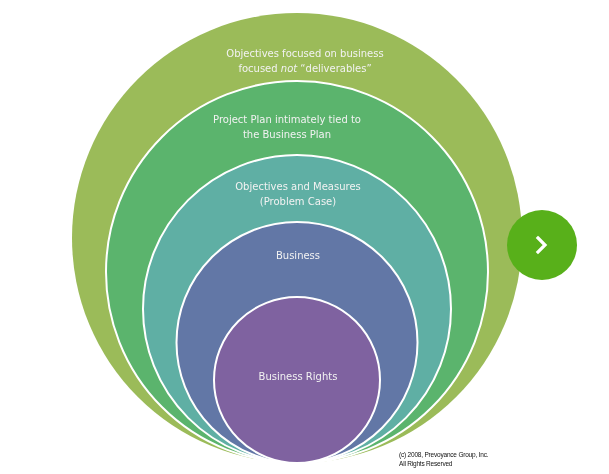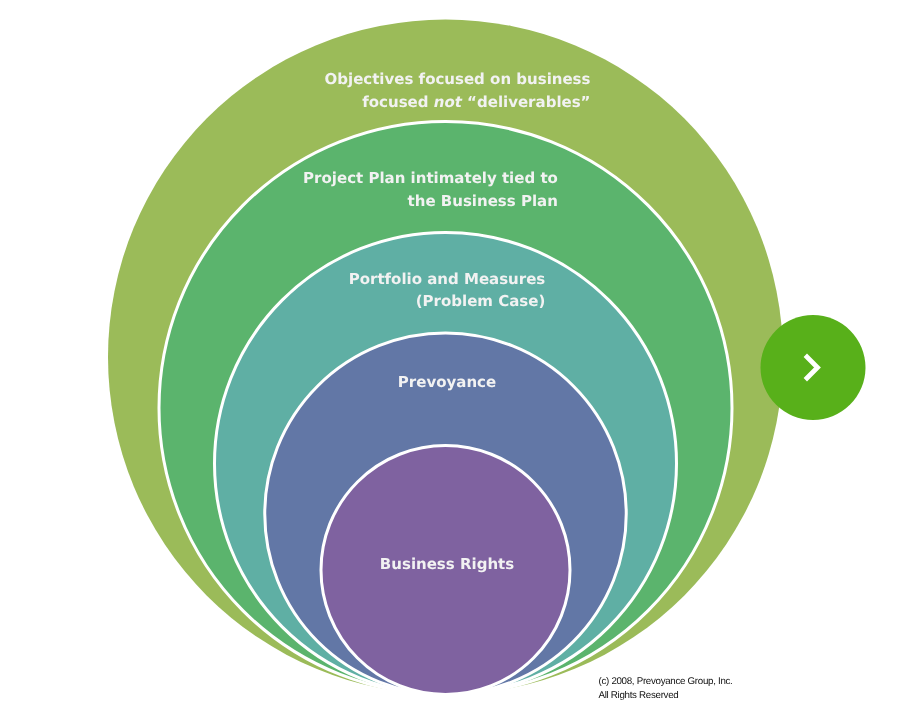--- a/index.html
+++ b/index.html
@@ -1,20 +1,20 @@
 <!DOCTYPE html>
 <html><head>
 <meta charset="utf-8">
 <style>
   html, body { margin:0; padding:0; background:#ffffff; }
   body { width:609px; height:474px; position:relative; overflow:hidden;
          font-family:"DejaVu Sans", sans-serif; }
   #diagram { position:absolute; left:0; top:0; }
-  .ring-label { position:absolute; color:#f2f2f2; font-size:10px; text-align:right;
-                line-height:15px; transform:translateX(-50%); white-space:nowrap;font-weight:bold; }
+  .ring-label { position:absolute; color:#f2f2f2; font-size:10px; text-align:center;
+                line-height:15px; transform:translateX(-50%); white-space:nowrap; }
   #next-btn { position:absolute; left:507px; top:210px; width:70px; height:70px; border-radius:50%;
               background:#58B01A; cursor:pointer; display:flex; align-items:center; justify-content:center; }
   #copyright { position:absolute; left:399px; top:450px; font-size:6.5px; line-height:9px; color:#111;
                font-family:"Liberation Sans", sans-serif; letter-spacing:-0.2px; }
   .ital { font-style:italic; }
 </style>
 </head>
 <body>
 
 <svg id="diagram" width="609" height="474" viewBox="0 0 609 474">
@@ -29,26 +29,26 @@
   <div>Objectives focused on business</div>
   <div><span>focused </span><span class="ital">not</span><span> “deliverables”</span></div>
 </div>
 
 <div class="ring-label" style="left:287px; top:112px;">
   <div>Project Plan intimately  tied to</div>
   <div>the Business Plan</div>
 </div>
 
 <div class="ring-label" style="left:298px; top:179px;">
-  <div>Portfolio and Measures</div>
+  <div>Objectives and Measures</div>
   <div>(Problem Case)</div>
 </div>
 
 <div class="ring-label" style="left:298px; top:248px;">
-  <div>Prevoyance</div>
+  <div>Business</div>
 </div>
 
 <div class="ring-label" style="left:298px; top:369px;">
   <div>Business Rights</div>
 </div>
 
 <div id="next-btn" style="background: rgb(88, 176, 26);">
   <svg width="20" height="20" viewBox="0 0 20 20">
     <polyline points="6,3 13,10 6,17" fill="none" stroke="#ffffff" stroke-width="3.2" stroke-linecap="square"></polyline>
   </svg>

